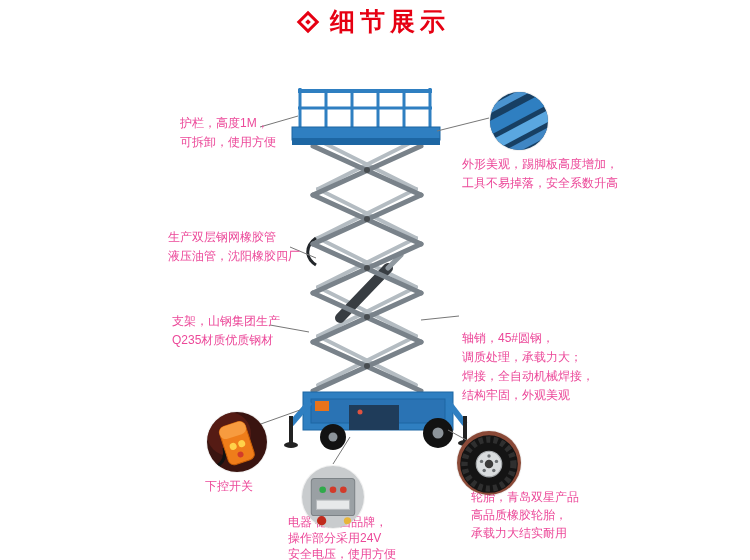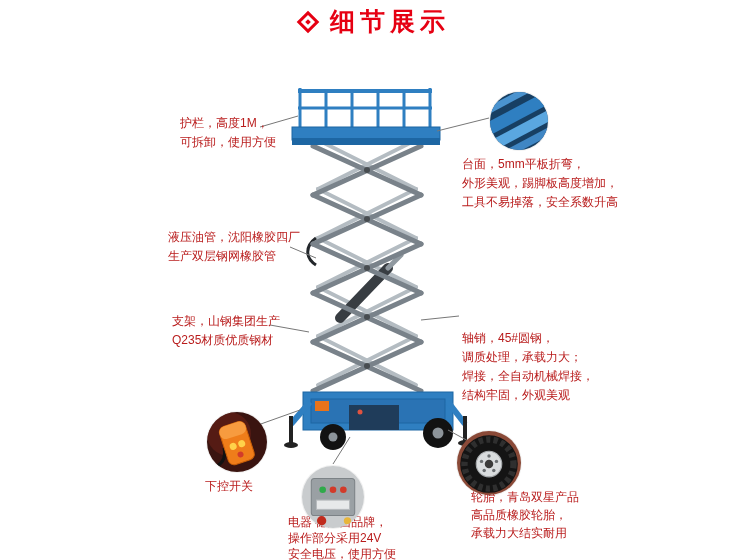--- a/index.html
+++ b/index.html
@@ -7,21 +7,21 @@
   body { font-family:"Liberation Sans", sans-serif; }
   .canvas { position:relative; width:750px; height:560px; background:#ffffff; overflow:hidden; }
 
   .header { position:absolute; top:8px; left:0; width:100%; display:flex; justify-content:center; align-items:center; gap:14px; }
   .diamond { width:16px; height:16px; border:3px solid #e60012; transform:rotate(45deg); position:relative; flex:0 0 auto; }
   .diamond .inner { position:absolute; inset:3px; background:#e60012; }
   .title { color:#e60012; font-size:25px; font-weight:bold; letter-spacing:5px; line-height:1.1; }
 
   .scene { position:absolute; left:0; top:0; width:750px; height:560px; pointer-events:none; }
 
-  .callout { position:absolute; color:#b91c1c; font-size:12px; line-height:19px; white-space:nowrap; }
+  .callout { position:absolute; color:#ec4899; font-size:12px; line-height:19px; white-space:nowrap; }
   .callout.tight { line-height:16px; }
   .callout .ln { display:block; }
 
   .photo { position:absolute; border-radius:50%; overflow:hidden; box-shadow:0 0 0 1px rgba(0,0,0,0.06); }
   .photo svg { display:block; }
 
   .label-center { text-align:left; }
 </style>
 </head>
 <body>
@@ -128,28 +128,27 @@
       <line x1="470" y1="442" x2="448" y2="430"></line>
     </g>
   </svg>
 
   <div class="callout" style="left:180px; top:114px;">
     <span class="ln">护栏，高度1M，</span>
     <span class="ln">可拆卸，使用方便</span>
   </div>
 
   <div class="callout" style="left:462px; top:155px;">
-    <span class="ln">台面，5mm平板折弯，</span>
     <span class="ln">外形美观，踢脚板高度增加，</span>
     <span class="ln">工具不易掉落，安全系数升高</span>
   </div>
 
   <div class="callout" style="left:168px; top:228px;">
+    <span class="ln">生产双层钢网橡胶管</span>
     <span class="ln">液压油管，沈阳橡胶四厂</span>
-    <span class="ln">生产双层钢网橡胶管</span>
   </div>
 
   <div class="callout" style="left:172px; top:312px;">
     <span class="ln">支架，山钢集团生产</span>
     <span class="ln">Q235材质优质钢材</span>
   </div>
 
   <div class="callout" style="left:462px; top:301px;margin-top:28px;">
     <span class="ln">轴销，45#圆钢，</span>
     <span class="ln">调质处理，承载力大；</span>

